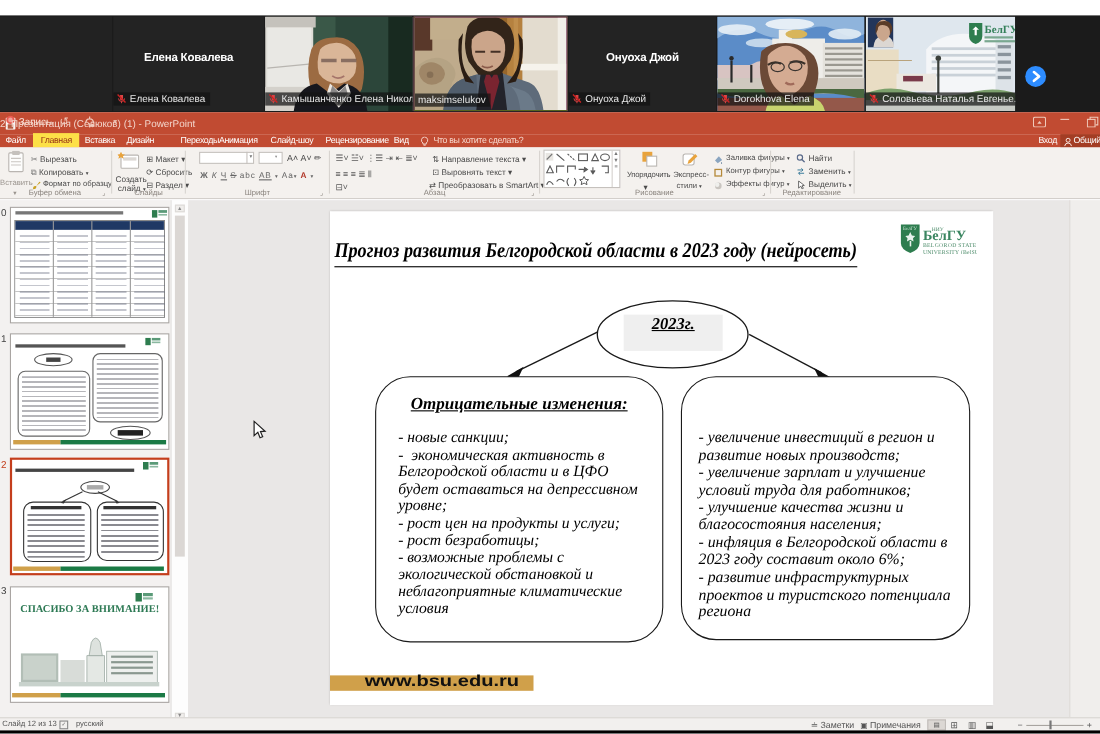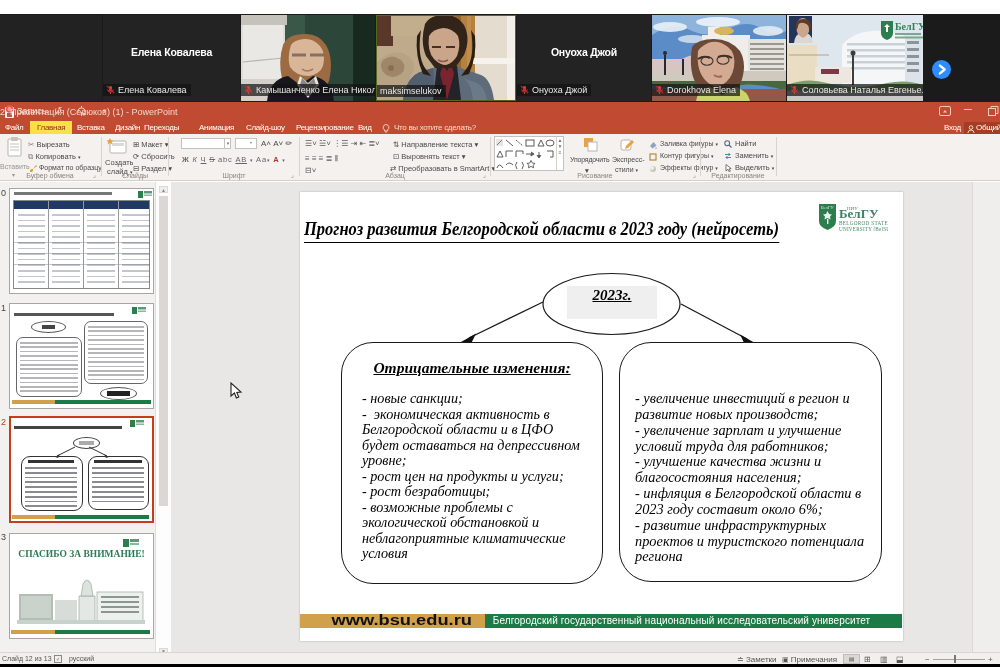--- a/index.html
+++ b/index.html
@@ -255,21 +255,21 @@
     <svg class="abs" style="left:988px;top:4px;" width="11" height="10" viewBox="0 0 11 10">
         <rect x="0.5" y="2.5" width="7" height="7" fill="none" stroke="#f0cabb" stroke-width="1"></rect>
         <path d="M3 2.5 v-2 h7 v7 h-2" fill="none" stroke="#f0cabb" stroke-width="1"></path>
       </svg>
   </div>
   <div id="ptabs" class="abs">
     <div class="tab" style="left:5px;">Файл</div>
     <div class="tab" style="left:30px;top:-1px;height:13px;background:#fde047;color:#963318;padding:0 7px;line-height:14px;">Главная</div>
     <div class="tab" style="left:77px;">Вставка</div>
     <div class="tab" style="left:115px;">Дизайн</div>
-    <div class="tab" style="left:144px;">Переходы</div>
+    <div class="tab" style="left:164px;">Переходы</div>
     <div class="tab" style="left:199px;">Анимация</div>
     <div class="tab" style="left:246px;">Слайд-шоу</div>
     <div class="tab" style="left:296px;">Рецензирование</div>
     <div class="tab" style="left:358px;">Вид</div>
     <svg class="abs" style="left:382px;top:2px;" width="8" height="9" viewBox="0 0 8 9">
         <path d="M4 0.5 a3 3 0 0 1 1.5 5.5 l0 1 h-3 l0 -1 a3 3 0 0 1 1.5 -5.5 z M3 8 h2" stroke="#f6d8cd" stroke-width="0.9" fill="none"></path>
       </svg>
     <div class="tab" style="left:394px;color:#f6d8cd;">Что вы хотите сделать?</div>
     <div class="tab" style="left:944px;">Вход</div>
     <div class="tab" style="left:964px;width:36px;background:#a33d24;padding-left:12px;">Общий</div>
@@ -538,21 +538,20 @@
 
         <div class="rbox" style="left:41px;top:150px;width:262px;height:242px;">
           <div class="rtitle ser" style="top:16px;">Отрицательные изменения:</div>
           <div class="rbody ser" style="left:20px;top:48px;width:240px;white-space:nowrap;font-size:14.2px;line-height:15.55px;">- новые санкции;<br>-&nbsp; экономическая активность в<br>Белгородской области и в ЦФО<br>будет оставаться на депрессивном<br>уровне;<br>- рост цен на продукты и услуги;<br>- рост безработицы;<br>- возможные проблемы с<br>экологической обстановкой и<br>неблагоприятные климатические<br>условия</div>
         </div>
 
         <div class="rbox" style="left:319px;top:150px;width:263px;height:240px;">
           <div class="rbody ser" style="left:15px;top:48px;width:245px;white-space:nowrap;font-size:14.35px;line-height:15.85px;">- увеличение инвестиций в регион и<br>развитие новых производств;<br>- увеличение зарплат и улучшение<br>условий труда для работников;<br>- улучшение качества жизни и<br>благосостояния населения;<br>- инфляция в Белгородской области в<br>2023 году составит около 6%;<br>- развитие инфраструктурных<br>проектов и туристского потенциала<br>региона</div>
         </div>
         <div id="sfooter-gold" class="abs"><span>www.bsu.edu.ru</span></div>
-        <div id="sfooter-green" class="abs">Белгородский государственный национальный исследовательский университет</div>
       </div>
 
       <svg class="abs" style="left:58px;top:200px;" width="14" height="18" viewBox="0 0 14 18">
           <path d="M2 1 L2 14 L5.4 11 L7.4 16 L9.8 15 L7.8 10.4 L12 10 Z" fill="#fff" stroke="#222" stroke-width="1.1"></path>
         </svg>
     </div>
   </div>
 
   <div id="status" class="abs">
     <div class="abs" style="left:2px;top:2px;font-size:7px;">Слайд 12 из 13</div>

